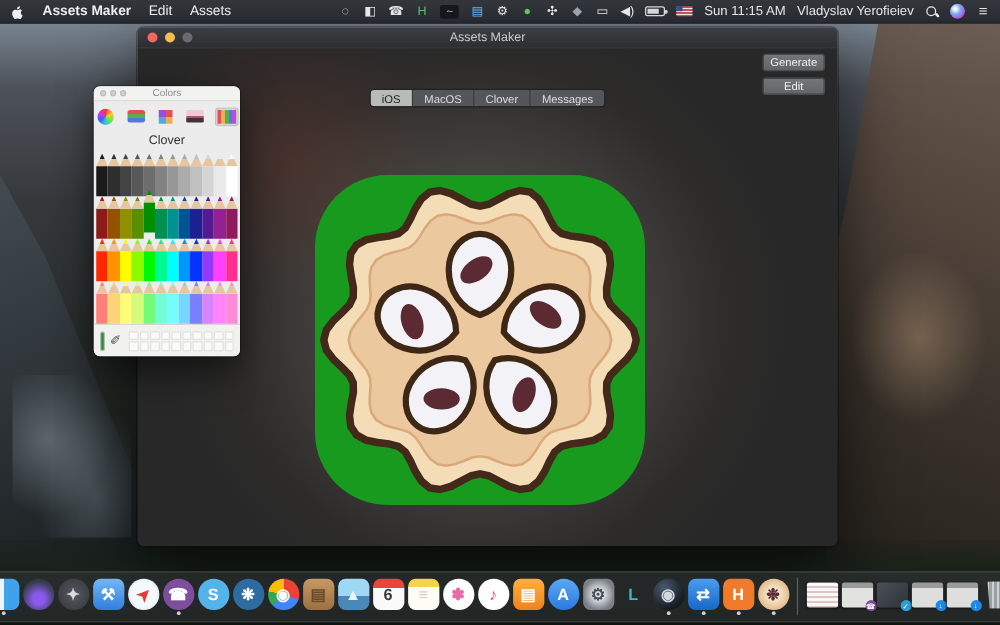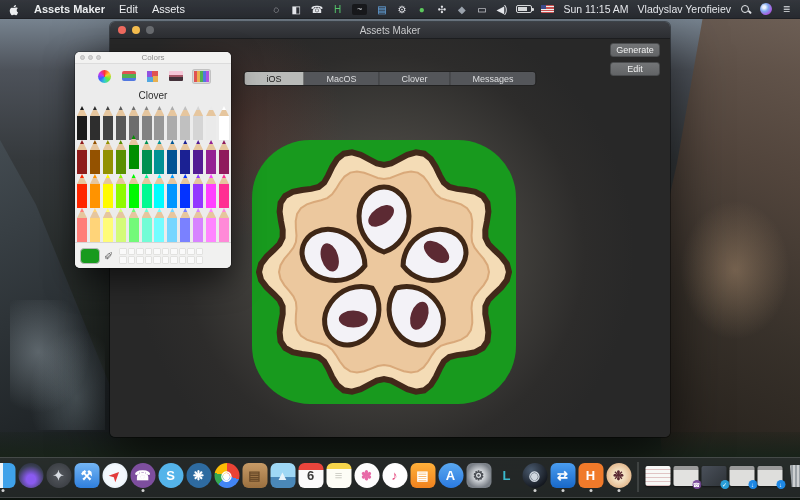--- a/index.html
+++ b/index.html
@@ -66,28 +66,28 @@
   .ctl-row { position:absolute; left:8px; top:4px; display:flex; align-items:center; gap:6px; }
   .bg-label { font-size:10px; color:#e6e6e6; }
   .colorwell { width:38px; height:14px; background:#8b8d8f; border:1px solid #5c5e60; border-radius:2px; padding:2px; cursor:pointer; }
   .colorwell .fill { width:100%; height:100%; }
   .btn { position:absolute; right:10px; width:50px; height:14px; border-radius:3px;
     background:linear-gradient(180deg,#737577,#626466); border:1px solid #4a4c4e;
     color:#f0f0f0; font-size:9px; display:flex; align-items:center; justify-content:center; cursor:pointer; }
   .btn.generate { top:4px; } .btn.edit { top:23px; }
   .segmented { position:absolute; left:50%; transform:translateX(-50%); top:32px; height:15px;
     display:flex; border:1px solid #222; border-radius:4px; overflow:hidden; }
-  .segment { padding:0 22px; font-size:9px; display:flex; align-items:center; background:#54565a;
+  .segment { padding:0 9px; font-size:9px; display:flex; align-items:center; background:#54565a;
     color:#dddee0; border-right:1px solid #3a3b3d; cursor:pointer; }
   .segment:last-child { border-right:none; }
   .segment.sel { background:#b9bbb9; color:#1c1c1c; }
   .appicon { position:absolute; left:142px; top:101px; width:264px; height:264px; }
 
   
-  .colors-panel { position:absolute; left:75px; top:52px; width:156px; z-index:30;
+  .colors-panel { position:absolute; left:75px; top:69px; width:117px; z-index:30;
     background:#ececec; border-radius:5px; overflow:hidden;
     box-shadow:0 12px 30px rgba(0,0,0,.55), 0 0 0 1px rgba(0,0,0,.25); }
   .cp-titlebar { height:12px; background:#f2f2f1; display:flex; align-items:center; position:relative;
     border-bottom:1px solid #dcdcdc; }
   .cp-dots { position:absolute; left:5px; display:flex; gap:3px; }
   .cp-dot { width:5px; height:5px; border-radius:50%; background:#d2d2d2; border:.5px solid #bdbdbd; }
   .cp-title { flex:1; text-align:center; font-size:8px; color:#8e8e8e; }
   .cp-toolbar { height:24px; display:flex; align-items:center; justify-content:center; gap:7px; }
   .cp-tool { padding:2px; border-radius:3px; cursor:pointer; display:flex; }
   .cp-tool.sel { background:#d9d9d9; box-shadow:inset 0 0 0 1px #c2c2c2; }

